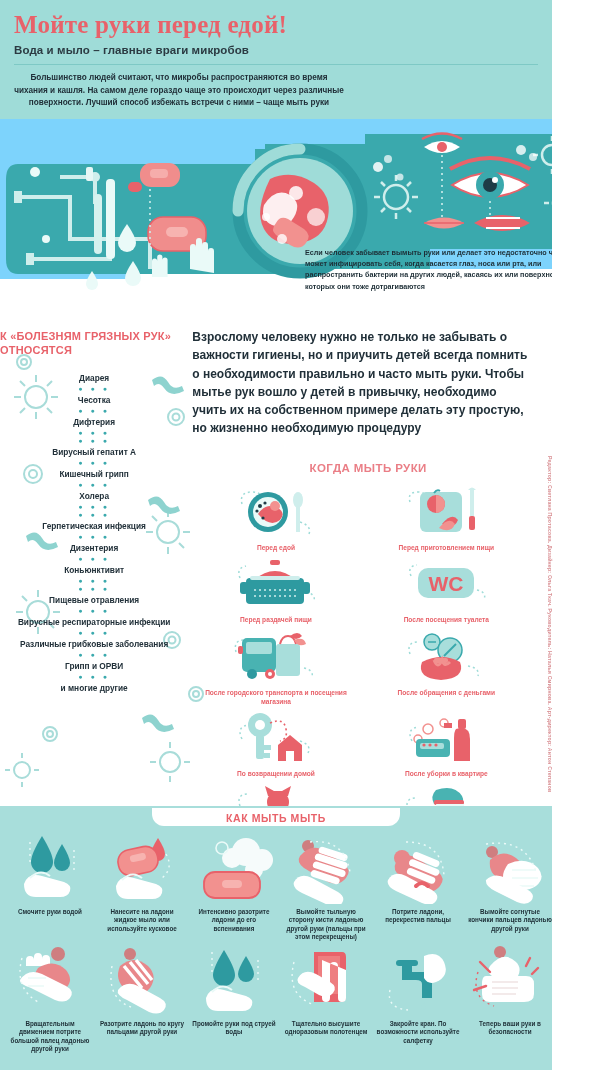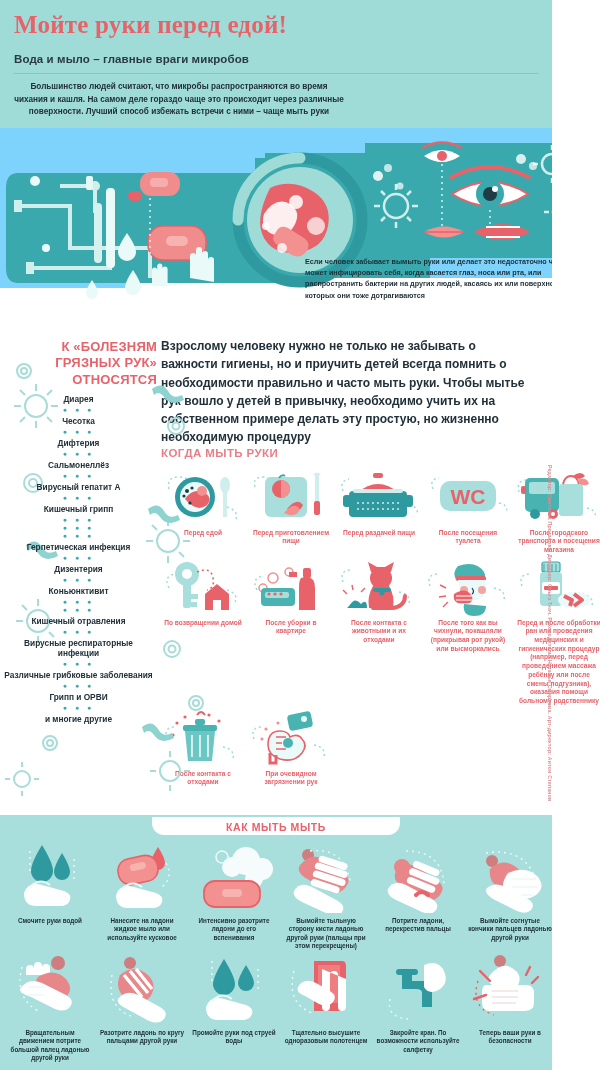--- a/index.html
+++ b/index.html
@@ -23,21 +23,21 @@
     font-family: "Liberation Serif", serif;
     font-size: 25px;
     font-weight: 700;
     letter-spacing: .2px;
     line-height: 1.05;
   }
   .subtitle {
     color: #2b3a42;
     font-size: 11.5px;
     font-weight: 700;
-    margin-top: 15px;
+    margin-top: 6px;
     letter-spacing: .1px;
   }
   .hr-line { height: 1px; background: #7ec9c5; margin: 8px 0 7px 0; }
   .intro {
     color: #213039;
     font-size: 8.2px;
     font-weight: 700;
     line-height: 1.5;
     max-width: 330px;
     text-align: center;
@@ -72,30 +72,30 @@
   .mid-inner { display: flex; }
 
   
   .diseases {
     width: 205px;
     position: relative;
     padding-top: 8px;
   }
   .dis-head {
     color: #e8626a;
-    font-size: 13px;
-    font-weight: 700;
-    text-align: right;
+    font-size: 11px;
+    font-weight: 700;
+    text-align: left;
     line-height: 1.25;
     letter-spacing: .2px;
     z-index: 3;
     position: relative;
   }
   .dis-list {
-    margin-top: 4px;
+    margin-top: 13px;
     position: relative;
     z-index: 3;
   }
   .dis-item {
     text-align: center;
     color: #213039;
     font-size: 8.3px;
     font-weight: 700;
     padding: 2px 4px;
   }
@@ -108,27 +108,27 @@
     color: #213039;
     font-size: 12px;
     font-weight: 700;
     line-height: 1.52;
     padding-right: 16px;
   }
   .ww-head {
     color: #ea7e86;
     font-size: 11.5px;
     font-weight: 700;
-    text-align: left;
-    margin: 0 0 8px 0;
+    text-align: center;
+    margin: 24px 0 8px 0;
     letter-spacing: .4px;
   }
   .ww-grid {
     display: grid;
-    grid-template-columns: repeat(6, 1fr);
+    grid-template-columns: repeat(2, 1fr);
     gap: 2px 3px;
     padding-right: 14px;
   }
   .ww-cell { text-align: center; }
   .ww-icon { height: 60px; display: flex; align-items: center; justify-content: center; }
   .ww-cap {
     color: #e8626a;
     font-size: 6.6px;
     font-weight: 700;
     line-height: 1.32;
@@ -356,36 +356,36 @@
         </svg>
 
         <div class="dis-head">К «БОЛЕЗНЯМ ГРЯЗНЫХ РУК» ОТНОСЯТСЯ</div>
         <div class="dis-list">
           <div class="dis-item">Диарея</div>
           <div class="dots">●&nbsp;●&nbsp;●</div>
           <div class="dis-item">Чесотка</div>
           <div class="dots">●&nbsp;●&nbsp;●</div>
           <div class="dis-item">Дифтерия</div>
           <div class="dots">●&nbsp;●&nbsp;●</div>
-          <div class="dis-item">Сальмонеллёз</div>
           <div class="dots">●&nbsp;●&nbsp;●</div>
           <div class="dis-item">Вирусный гепатит A</div>
           <div class="dots">●&nbsp;●&nbsp;●</div>
           <div class="dis-item">Кишечный грипп</div>
           <div class="dots">●&nbsp;●&nbsp;●</div>
+          <div class="dis-item">Холера</div>
           <div class="dots">●&nbsp;●&nbsp;●</div>
           <div class="dots">●&nbsp;●&nbsp;●</div>
           <div class="dis-item">Герпетическая инфекция</div>
           <div class="dots">●&nbsp;●&nbsp;●</div>
           <div class="dis-item">Дизентерия</div>
           <div class="dots">●&nbsp;●&nbsp;●</div>
           <div class="dis-item">Коньюнктивит</div>
           <div class="dots">●&nbsp;●&nbsp;●</div>
           <div class="dots">●&nbsp;●&nbsp;●</div>
-          <div class="dis-item">Кишечный отравления</div>
+          <div class="dis-item">Пищевые отравления</div>
           <div class="dots">●&nbsp;●&nbsp;●</div>
           <div class="dis-item">Вирусные респираторные инфекции</div>
           <div class="dots">●&nbsp;●&nbsp;●</div>
           <div class="dis-item">Различные грибковые заболевания</div>
           <div class="dots">●&nbsp;●&nbsp;●</div>
           <div class="dis-item">Грипп и ОРВИ</div>
           <div class="dots">●&nbsp;●&nbsp;●</div>
           <div class="dis-item">и многие другие</div>
         </div>
       </div>

